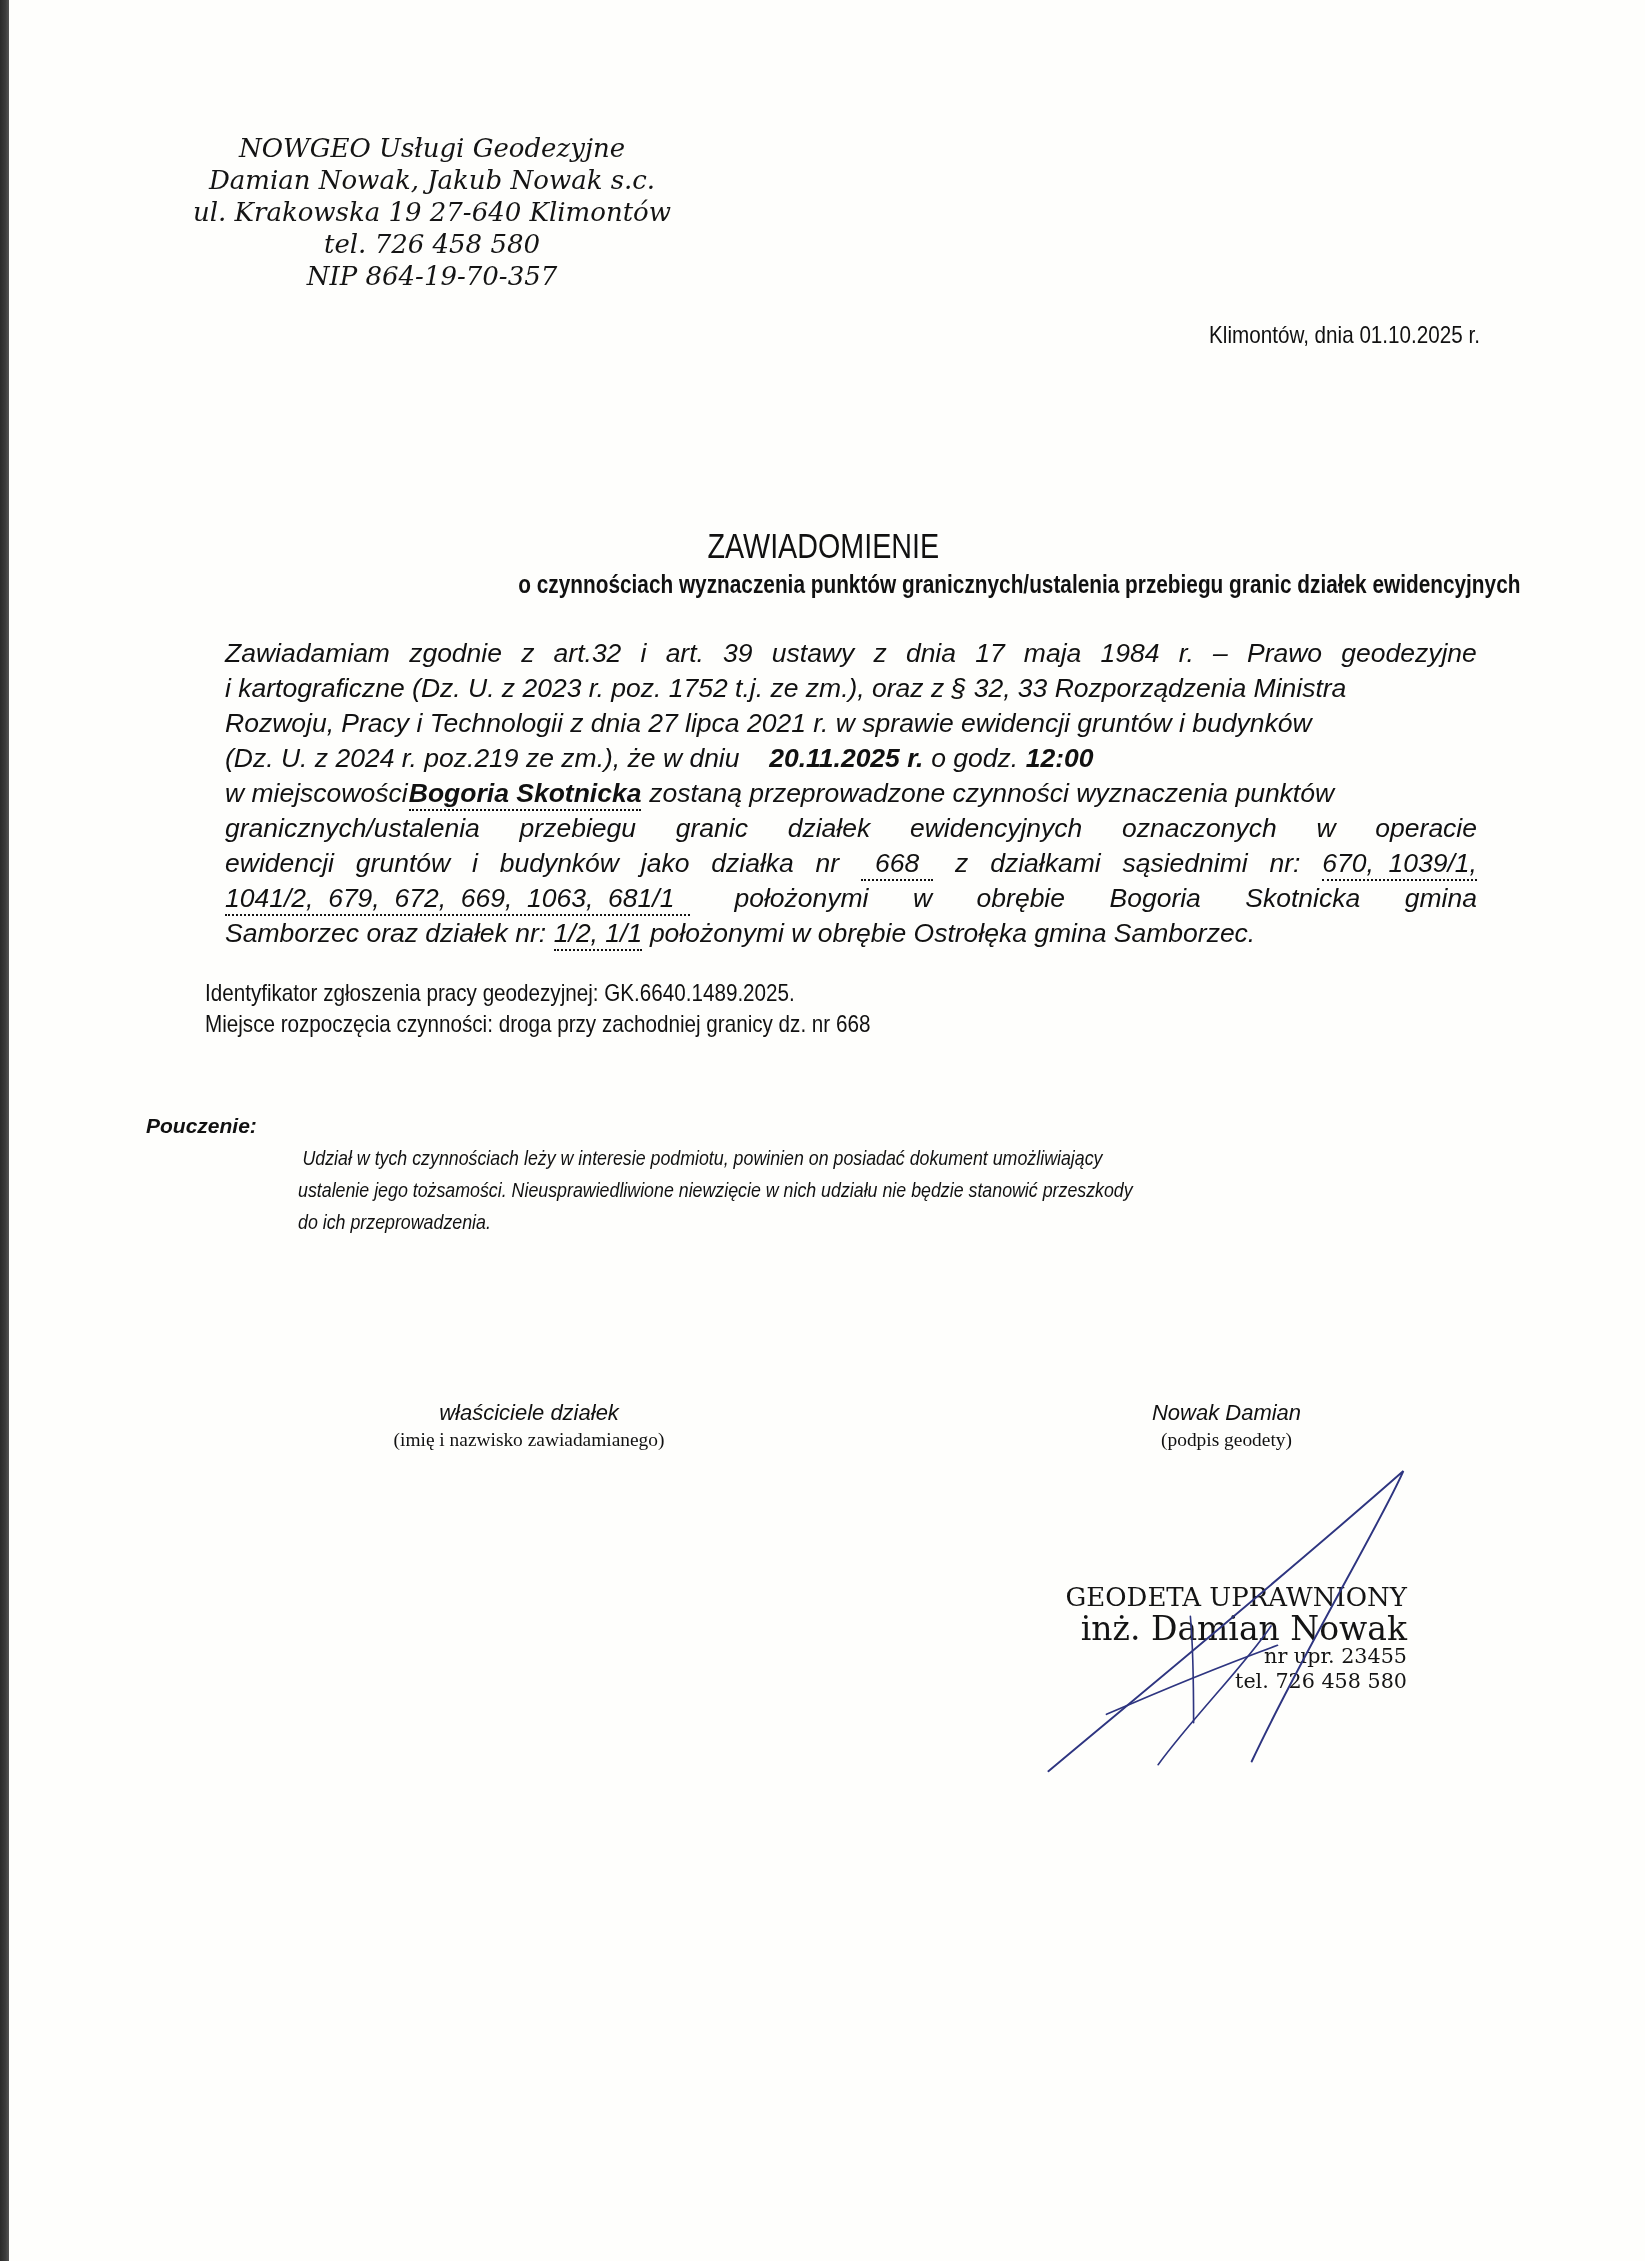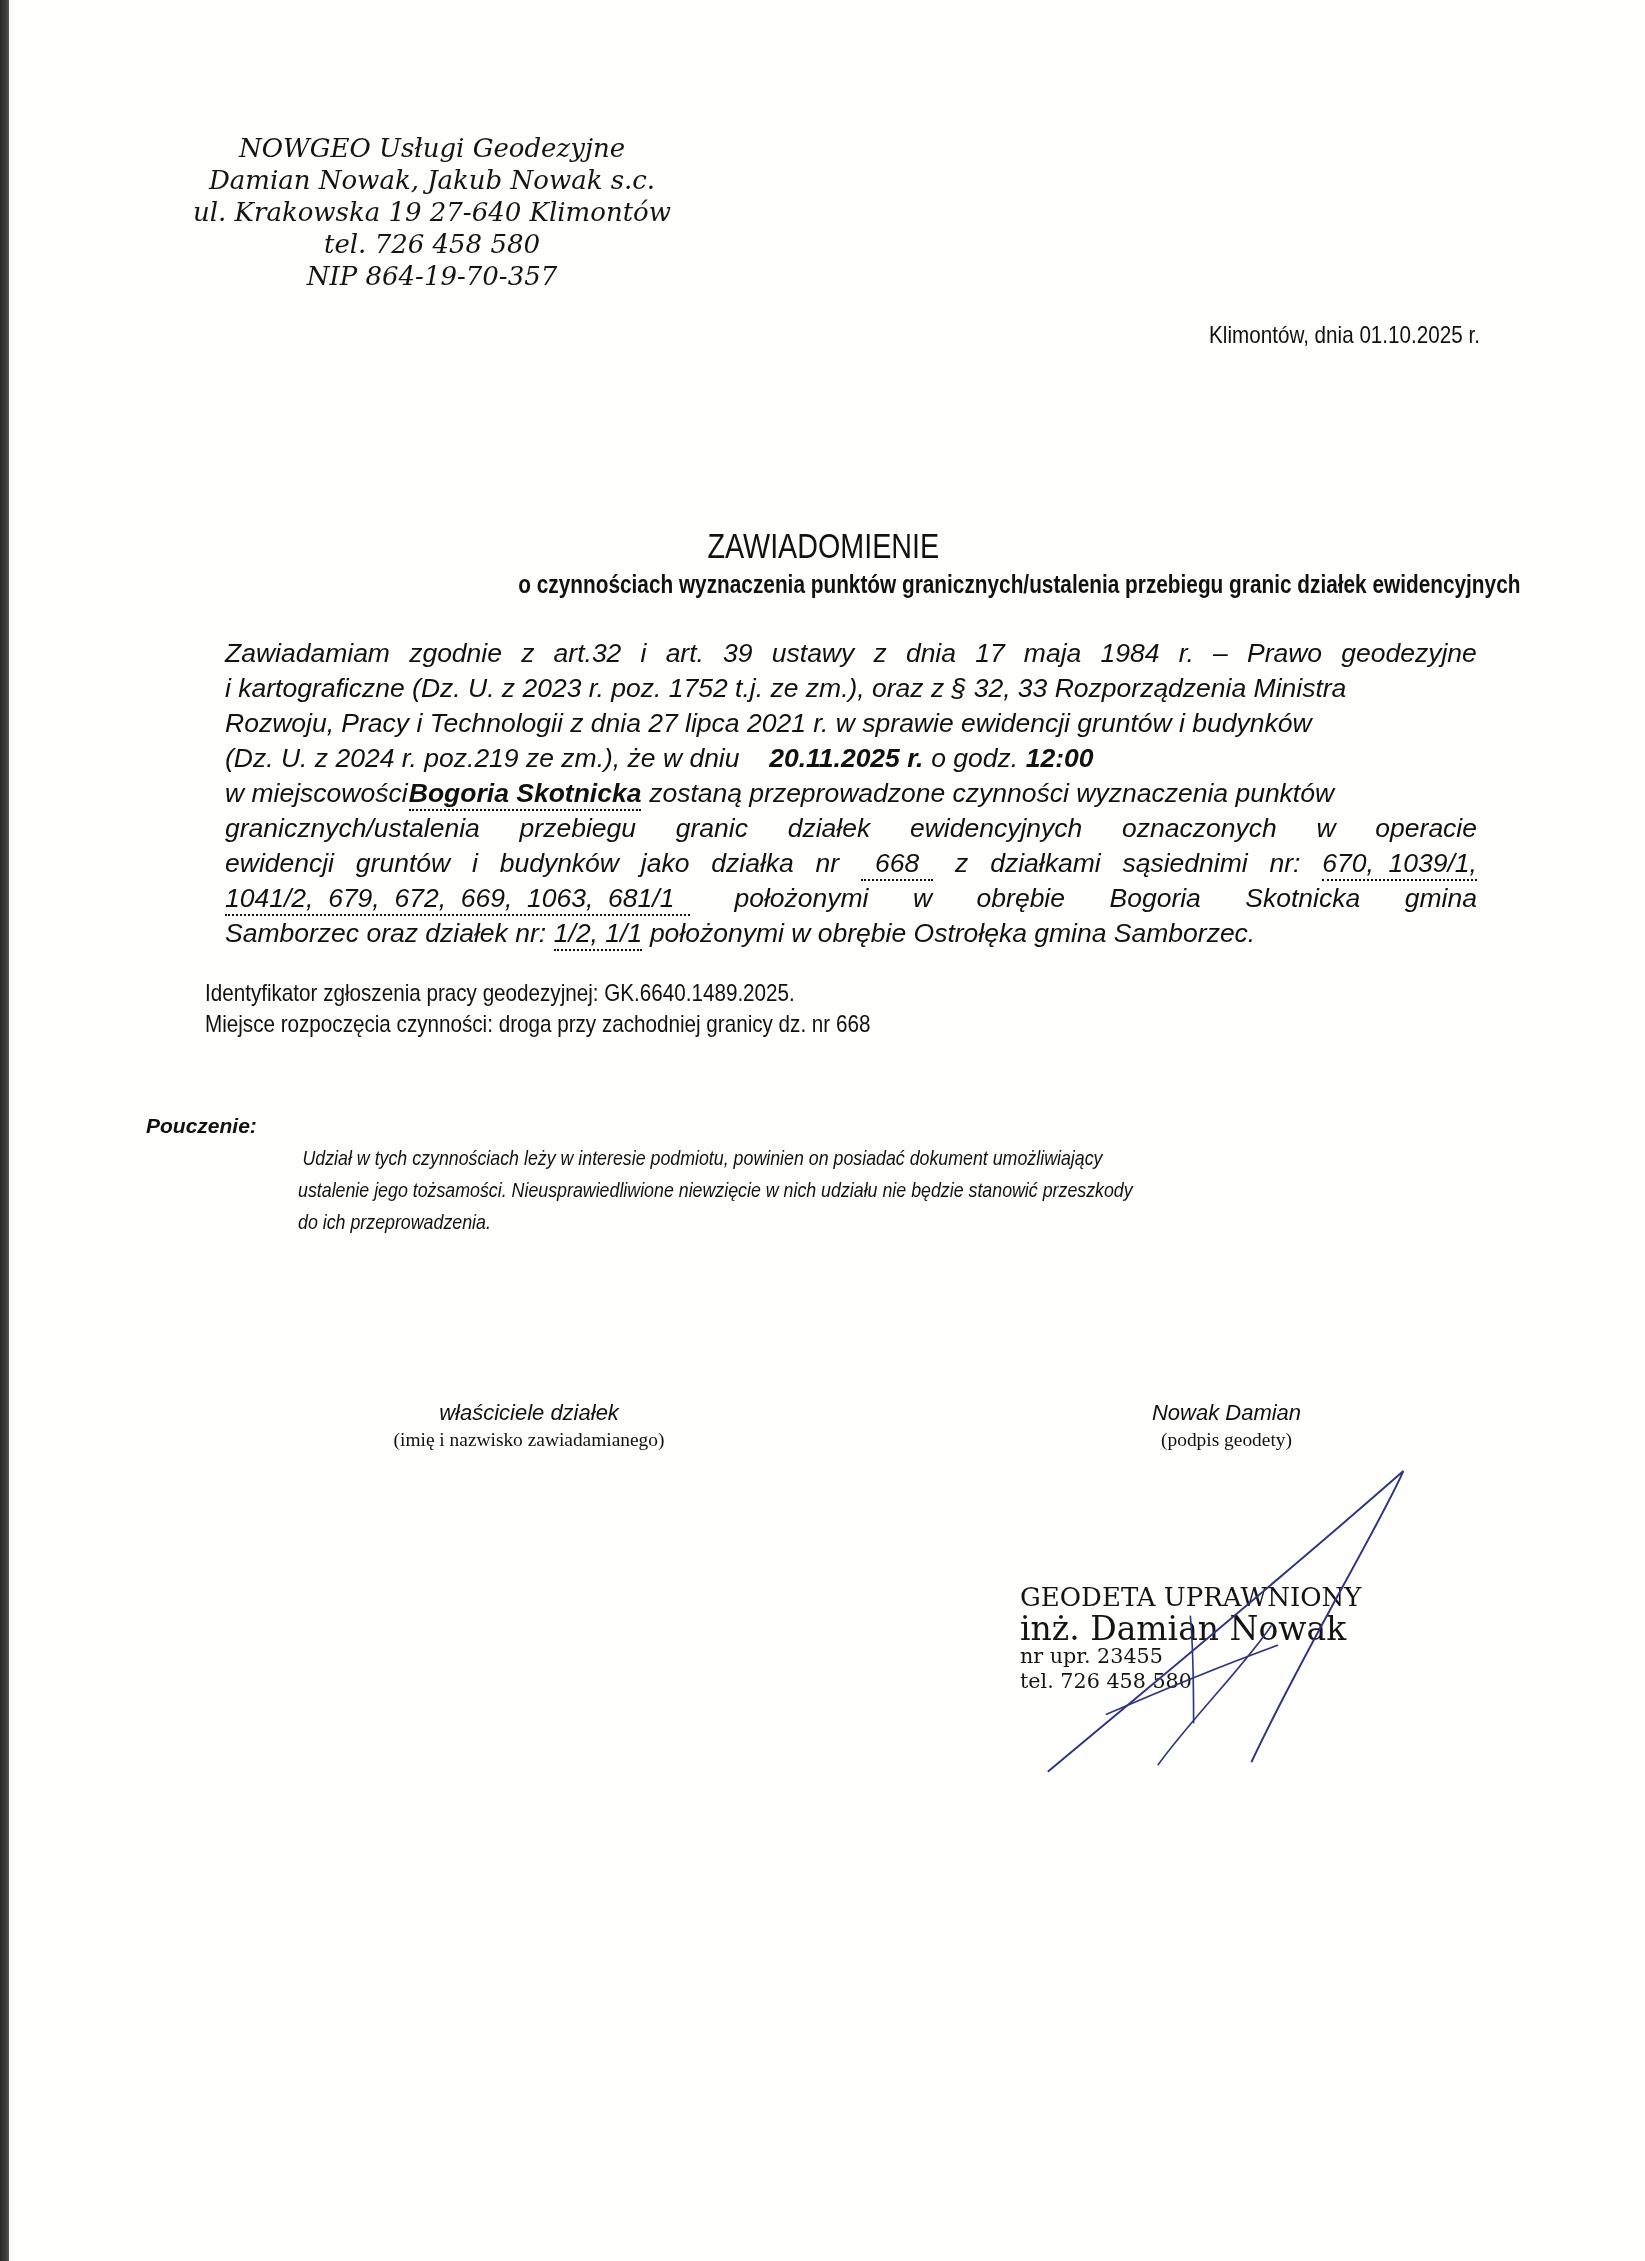--- a/index.html
+++ b/index.html
@@ -68,21 +68,21 @@
   }
   .owners-caption .t1 { font-size: 22px; font-style: italic; }
   .owners-caption .t2 { font-family: "Liberation Serif", serif; font-size: 19.4px; margin-top: 2.6px; }
   .surveyor-caption {
     position: absolute; left: 1136px; top: 1400px; width: 181px; text-align: center;
   }
   .surveyor-caption .t1 { font-size: 22px; font-style: italic; }
   .surveyor-caption .t2 { font-family: "Liberation Serif", serif; font-size: 19.4px; margin-top: 2.6px; }
 
   .stamp {
-    position: absolute; left: 1020px; top: 1581px; width: 387px; text-align: left;
+    position: absolute; left: 1020px; top: 1581px; width: 387px; text-align: right;
     font-family: "DejaVu Serif", serif; color: #141414;
   }
   .stamp .s1 { font-size: 26px; line-height: 32px; white-space: nowrap; }
   .stamp .s2 { font-size: 33px; line-height: 31px; }
   .stamp .s3 { font-size: 20.7px; line-height: 24.5px; }
   .stamp .s4 { font-size: 20.7px; line-height: 24.5px; }
 
   .signature { position: absolute; left: 1000px; top: 1458px; width: 484px; height: 323px; pointer-events: none; }
 </style>
 </head>

